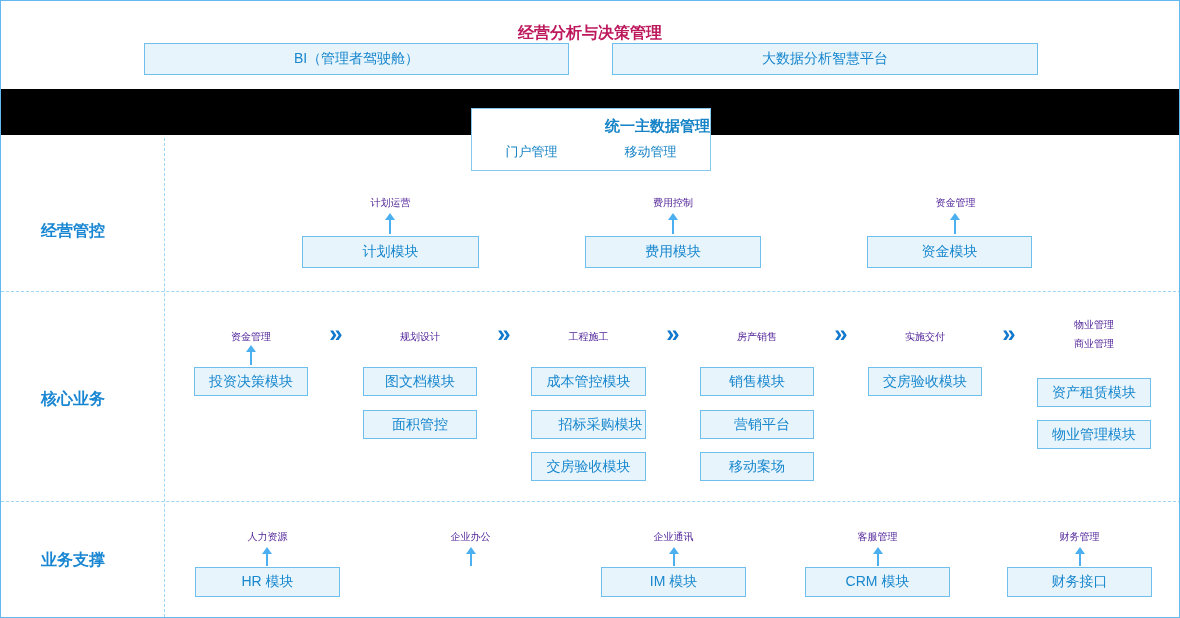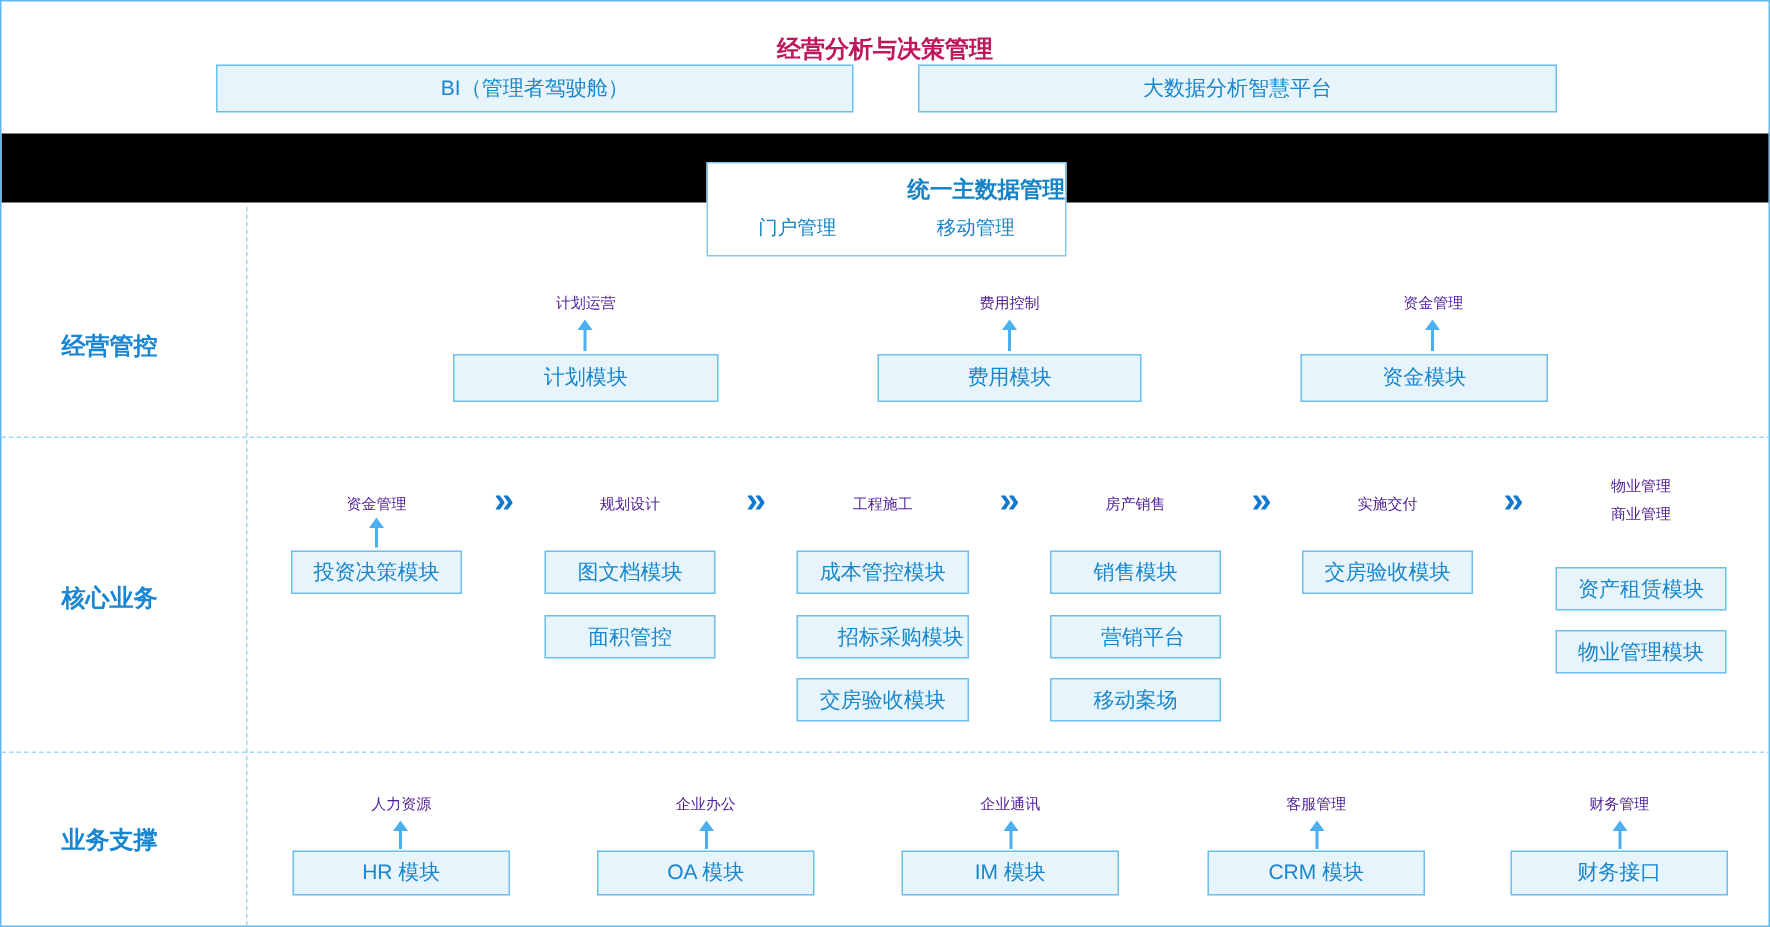--- a/index.html
+++ b/index.html
@@ -153,21 +153,20 @@
       <div class="head"></div>
       <div class="stem stem12"></div>
     </div>
   <div class="abs module h30" style="left:194px;top:566px;width:145px;">HR 模块</div>
 
   <div class="abs stage" style="left:397px;top:526px;width:145px;">企业办公</div>
   <div class="abs up-arrow" style="left:464px;top:546px;">
       <div class="head"></div>
       <div class="stem stem12"></div>
     </div>
-  <div class="abs module h30" style="left:397px;top:566px;width:145px;">OA 模块</div>
 
   <div class="abs stage" style="left:600px;top:526px;width:145px;">企业通讯</div>
   <div class="abs up-arrow" style="left:667px;top:546px;">
       <div class="head"></div>
       <div class="stem stem12"></div>
     </div>
   <div class="abs module h30" style="left:600px;top:566px;width:145px;">IM 模块</div>
 
   <div class="abs stage" style="left:804px;top:526px;width:145px;">客服管理</div>
   <div class="abs up-arrow" style="left:871px;top:546px;">

